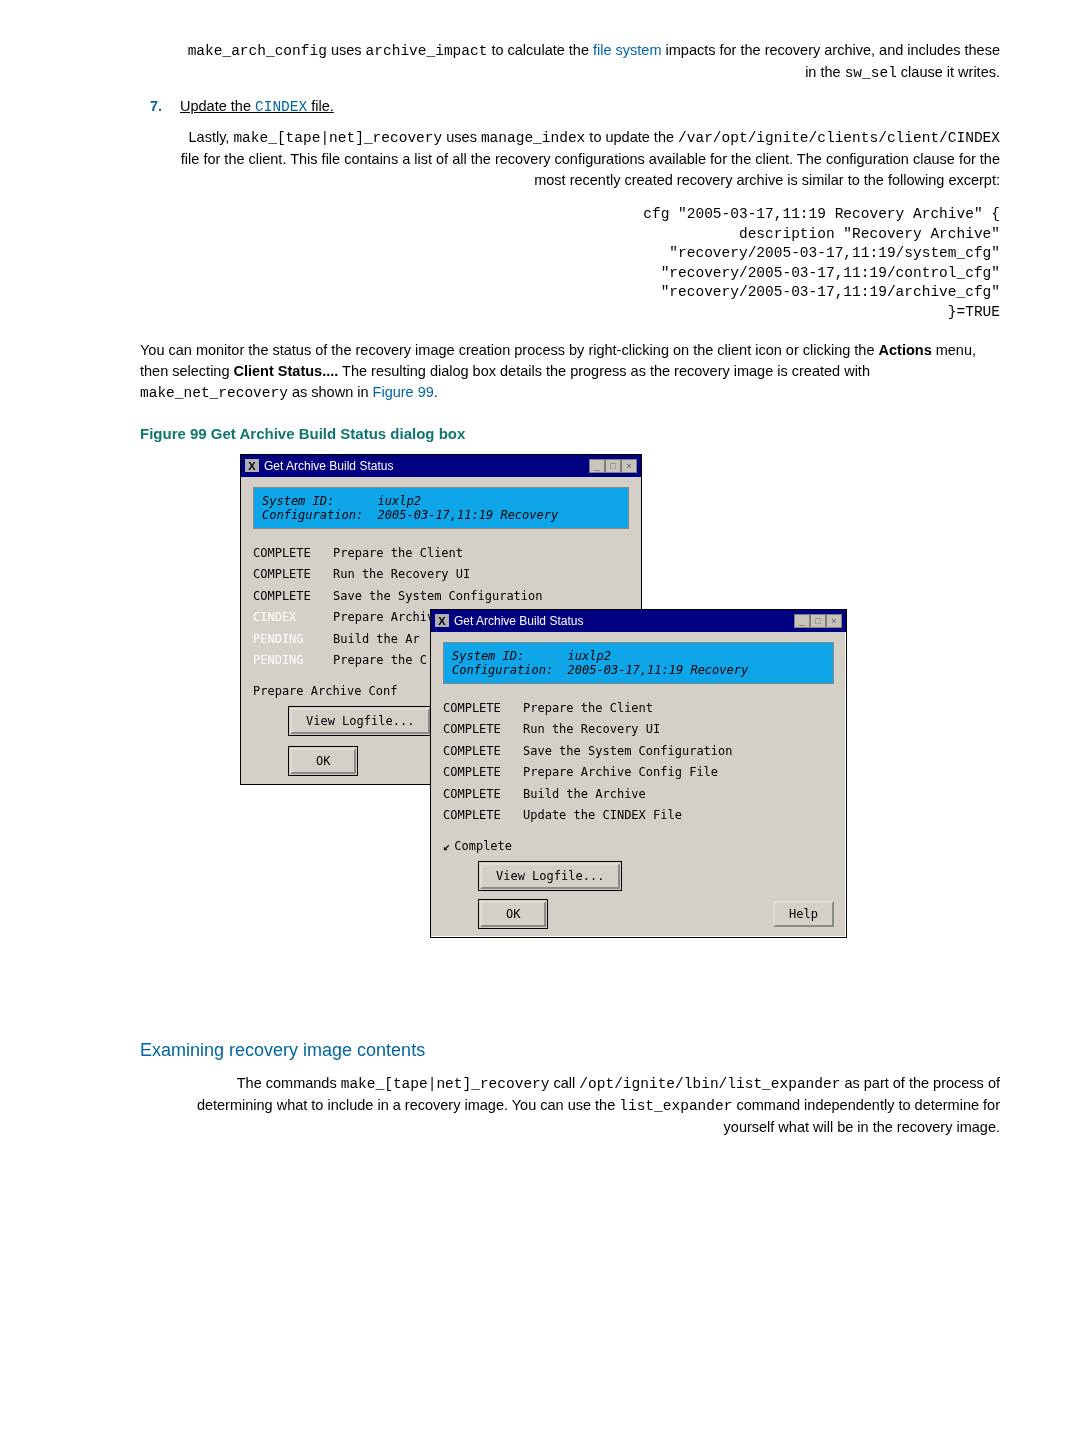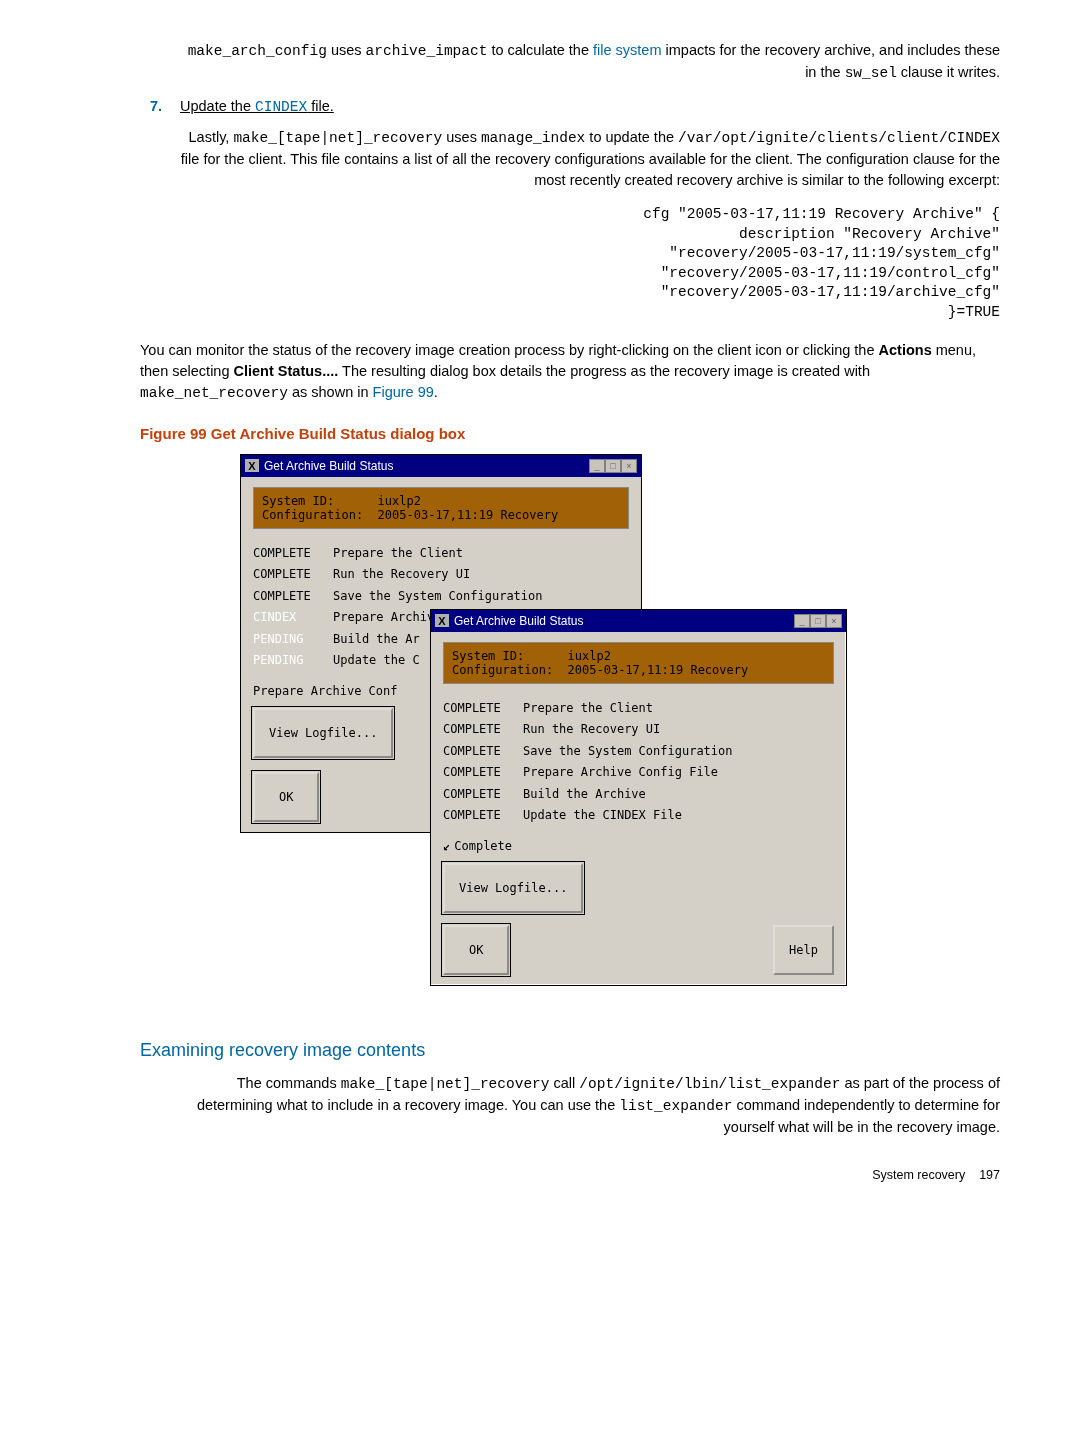--- a/index.html
+++ b/index.html
@@ -50,21 +50,21 @@
     line-height: 1.35;
     white-space: pre;
   }
   h3.section {
     color: #0066a1;
     font-weight: normal;
     font-size: 18px;
     margin: 6px 0 12px 60px;
   }
   h3.figure {
-    color: #c2410c;
+    color: #0f766e;
     font-weight: bold;
     font-size: 15px;
     margin: 20px 0 12px 60px;
   }
   .figure-container {
     position: relative;
     margin-left: 160px;
     height: 580px;
   }
   .dialog {
@@ -133,21 +133,22 @@
   .dialog-body {
     padding: 10px 12px;
   }
   .info-box {
     border: 1px solid #888;
     padding: 6px 8px;
     margin-bottom: 14px;
     font-family: monospace;
     font-size: 12px;
     white-space: pre;
-    background: #a16207;
+    background: #0ea5e9;
+    font-style: italic;
   }
   .status-list {
     font-family: monospace;
     font-size: 12px;
     margin-bottom: 12px;
     line-height: 1.8;
   }
   .status-row {
     display: flex;
   }
@@ -164,25 +165,26 @@
     margin-bottom: 10px;
   }
   .arrow-icon::before {
     content: "↙";
     font-weight: bold;
     margin-right: 4px;
   }
   .btn {
     border: 2px outset #e0ddd6;
     background: #d4d0c8;
-    padding: 16px 14px;
+    padding: 4px 14px;
     font-family: monospace;
     font-size: 12px;
     cursor: pointer;
     display: inline-block;
+    margin-left: 37px;
   }
   .btn-framed {
     outline: 1px solid #000;
     outline-offset: 1px;
   }
   .bottom-row {
     display: flex;
     justify-content: space-between;
     margin-top: 12px;
   }
@@ -260,21 +262,21 @@
           <div class="status-row">
               <span class="status-label status-white">CINDEX</span>
               <span>Prepare Archive Config File</span>
             </div>
           <div class="status-row">
               <span class="status-label status-white">PENDING</span>
               <span>Build the Ar</span>
             </div>
           <div class="status-row">
               <span class="status-label status-white">PENDING</span>
-              <span>Update the C</span>
+              <span>Prepare the C</span>
             </div>
         </div>
         <div class="progress-label">Prepare Archive Conf</div>
         <div class="btn btn-framed">View Logfile...</div>
         <div style="height:14px"></div>
         <div class="btn btn-framed" style="padding-left:24px;padding-right:24px;">OK</div>
       </div>
     </div>
 
     <div class="dialog dialog2">
@@ -328,17 +330,14 @@
     </div>
 
   </div>
 
   <h3 class="section">Examining recovery image contents</h3>
 
   <div class="indent-body para">
     <span>The commands </span><span class="code-inline">make_[tape|net]_recovery</span><span> call </span><span class="code-inline">/opt/ignite/lbin/list_expander</span><span> as part of the process of determining what to include in a recovery image. You can use the </span><span class="code-inline">list_expander</span><span> command independently to determine for yourself what will be in the recovery image.</span>
   </div>
 
-  <div class="footer">
-    <span>System recovery</span>&nbsp;&nbsp;&nbsp;&nbsp;<span>197</span>
-  </div>
 
 </div>
 
 </body></html>

